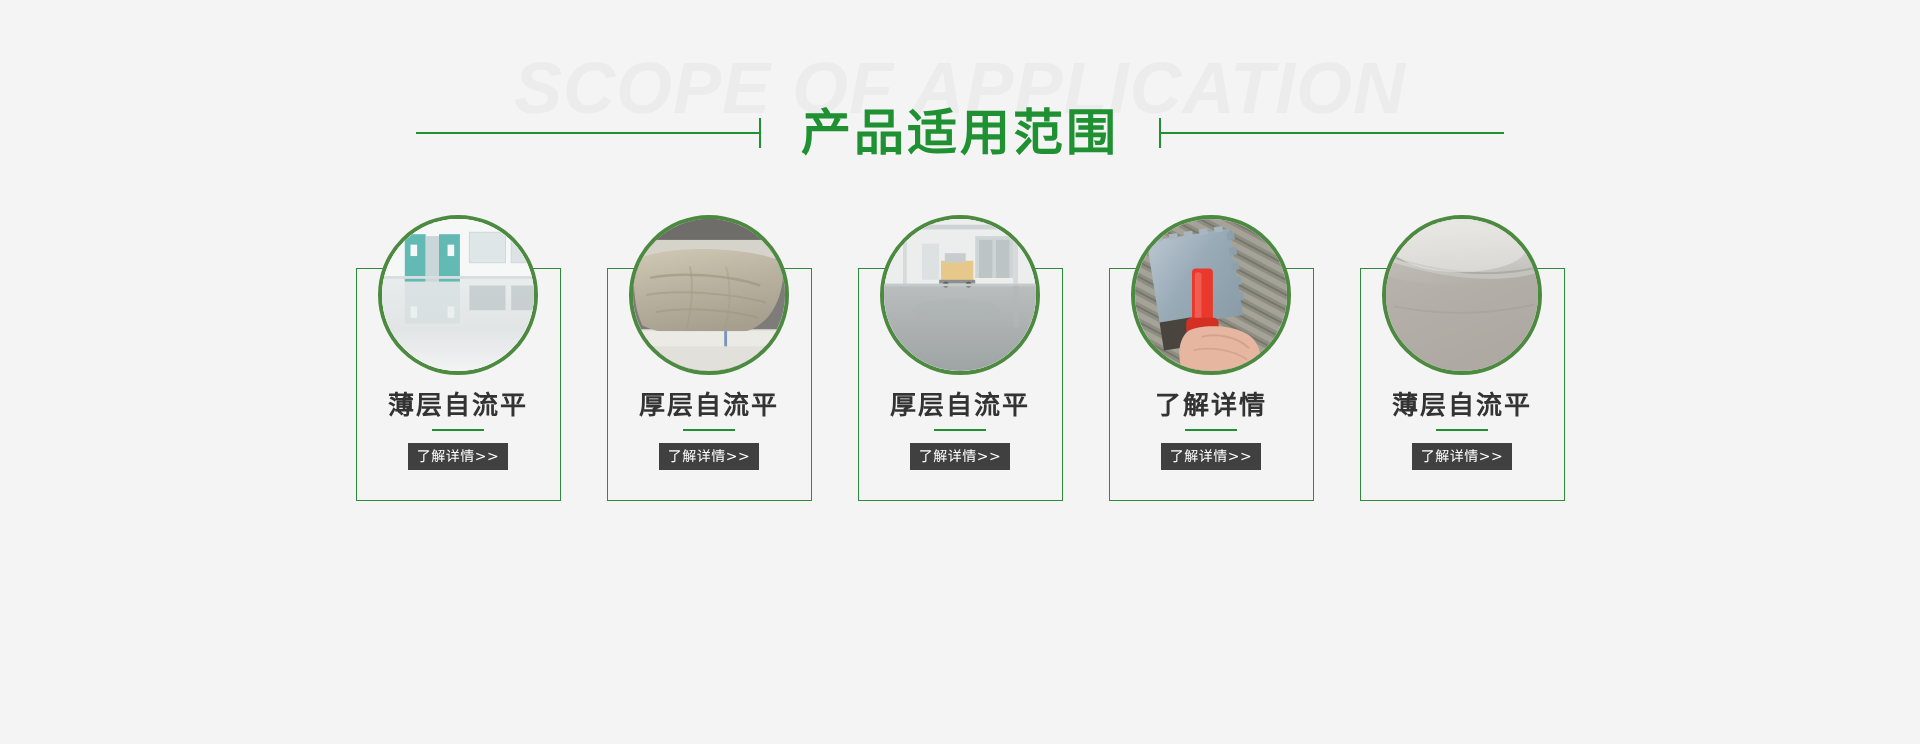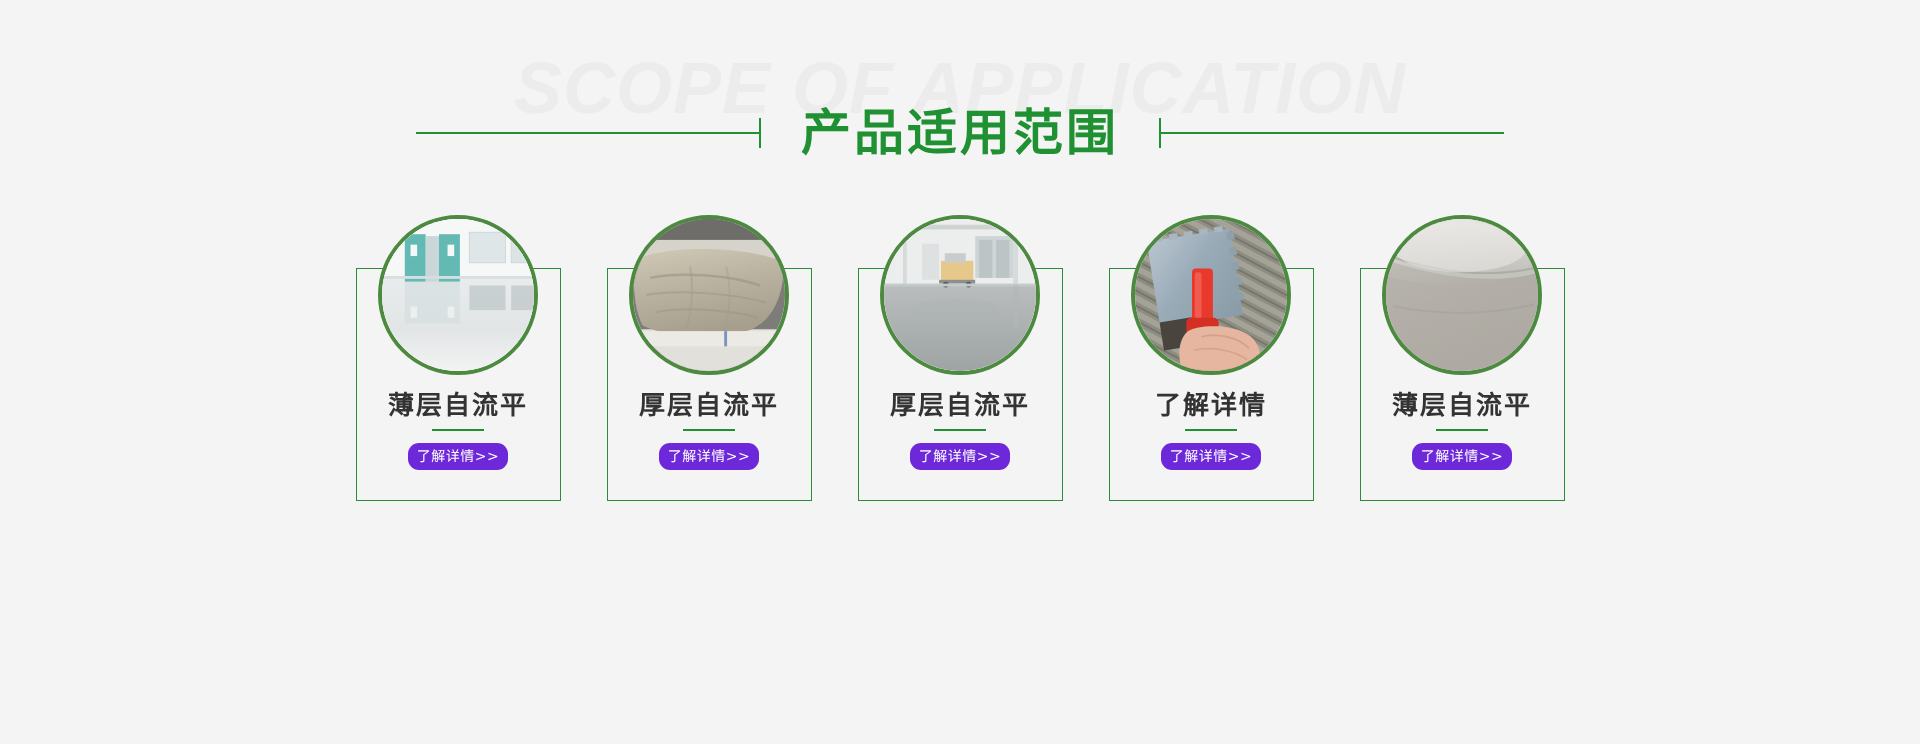--- a/index.html
+++ b/index.html
@@ -165,27 +165,27 @@
 
   .card-underline {
     margin-top: 11px;
     width: 52px;
     height: 2px;
     background: #1f9133;
   }
 
   .card-btn {
     margin-top: 12px;
-    background: #6d28d9;
+    background: #404040;
     color: #ffffff;
     font-size: 14px;
     line-height: 1;
     padding: 6px 9px 7px 9px;
     border: none;
-    border-radius: 11px;
+    border-radius: 0;
     cursor: pointer;
     white-space: nowrap;
     letter-spacing: 0.5px;
     font-family: "DejaVu Sans", "Liberation Sans", sans-serif;
   }
 </style>
 </head>
 <body>
 
 <div class="section">

